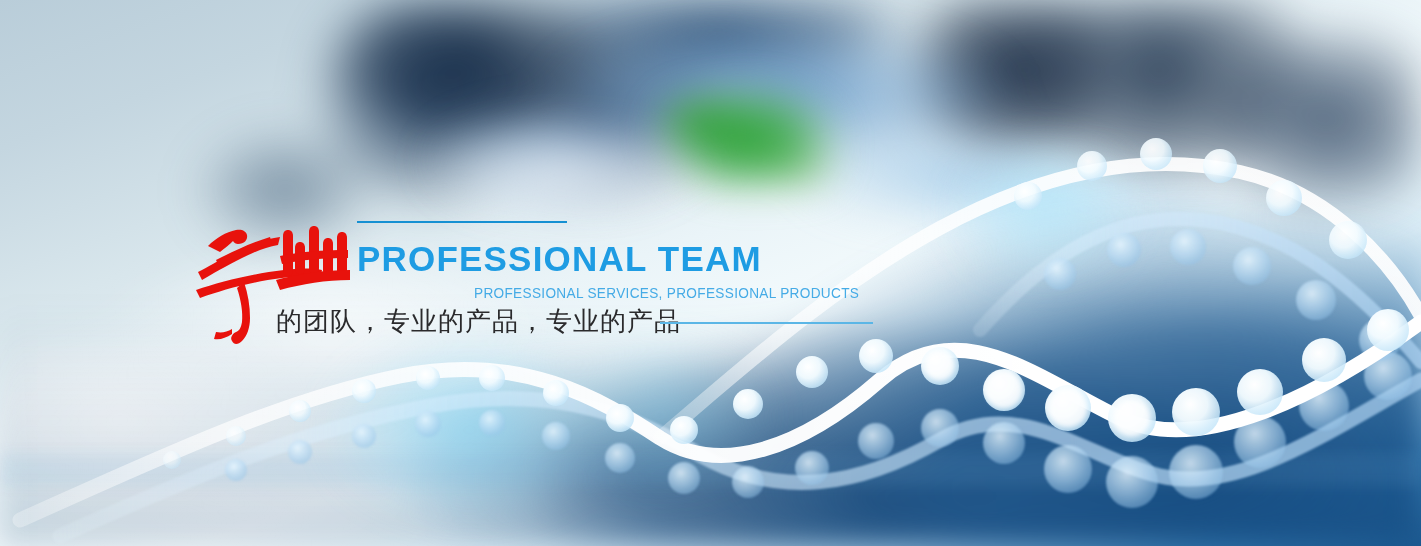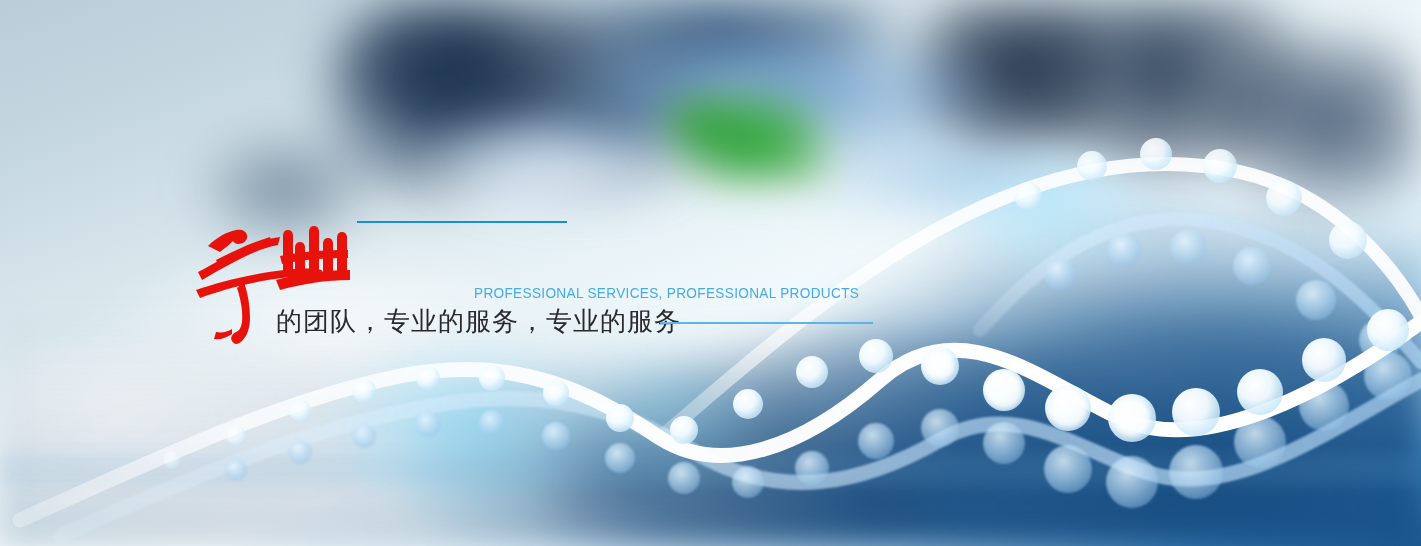--- a/index.html
+++ b/index.html
@@ -419,21 +419,22 @@
         <path d="M150,24 C153,24 155,26 155,30 L155,64 C155,68 153,70 150,70 C147,70 145,68 145,64 L145,30 C145,26 147,24 150,24 Z"></path>
 
         <path d="M88,48 C106,44 130,42 156,42 L156,50 C132,50 108,52 90,56 Z"></path>
 
         <path d="M84,72 C106,66 132,62 158,62 L158,72 C134,72 110,76 88,82 Z"></path>
       </g>
     </svg>
 
     <div id="rule-top"></div>
 
+    <div id="headline">PROFESSIONAL TEAM</div>
 
     <div id="subhead">PROFESSIONAL SERVICES, PROFESSIONAL PRODUCTS</div>
 
-    <div id="cn-line">的团队，专业的服务，专业的服务</div>
+    <div id="cn-line">的团队，专业的产品，专业的产品</div>
 
     <div id="rule-bottom"></div>
 
   </div>
 </div>
 
 </body></html>

